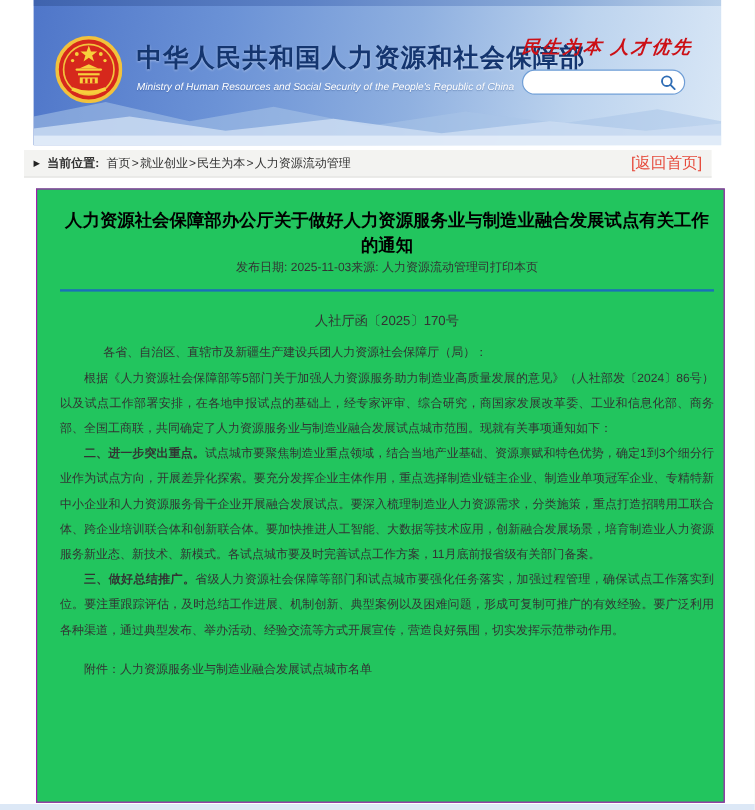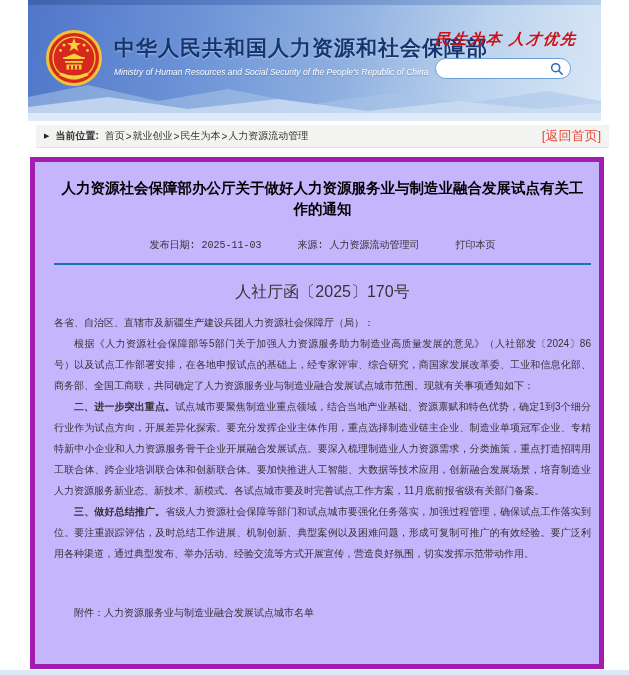--- a/index.html
+++ b/index.html
@@ -26,47 +26,47 @@
     transform:skewX(-6deg); }
   .searchbox { position:absolute; top:58px; right:30px; width:136px; height:21px;
     background:#ffffff; border:1px solid #6f9ed6; border-radius:11px;
     display:flex; align-items:center; padding:0 6px 0 10px; }
   .searchbox input { flex:1; border:none; outline:none; background:transparent;
     font-size:10px; color:#333; min-width:0; }
   .search-btn { width:15px; height:15px; border:none; background:transparent; cursor:pointer;
     padding:0; display:flex; align-items:center; justify-content:center; }
 
   
-  .crumbbar { position:absolute; left:36px; top:125px; width:573px; height:23px;
+  .crumbbar { position:absolute; left:20px; top:125px; width:573px; height:23px;
     background:#f3f3f1; border-bottom:1px solid #e3e3e0;
     display:flex; align-items:center; font-size:10px; color:#333; padding:0 8px; }
   .crumb-arrow { color:#222; font-size:7px; margin-right:6px; }
   .crumb-label { font-weight:bold; margin-right:6px; }
   .crumb-link { color:#333; text-decoration:none; cursor:pointer; }
   .crumb-sep { margin:0 1px; }
   .crumb-spacer { flex:1; }
   .back-home { color:#e6493a; cursor:pointer; font-size:13px; }
 
   
   .article { position:absolute; left:30px; top:157px; width:574px; height:512px;
-    background:#c4b5fd; border:5px solid #a21caf; padding:16px 8px 0 19px; }
+    background:#22c55e; border:1px solid #a21caf; padding:16px 8px 0 19px; }
   .art-title { font-size:14.5px; font-weight:bold; color:#000; text-align:center;
     line-height:21px; padding:0 4px; }
-  .art-meta { display:flex; justify-content:center; gap:36px; margin-top:18px;
-    font-size:10px; color:#333;font-family:Liberation Mono, monospace; }
+  .art-meta { display:flex; justify-content:center; margin-top:0;
+    font-size:10px; color:#333; }
   .meta-item span { color:#333; }
   .print-link { cursor:pointer; color:#333; }
   .title-divider { border-bottom:2px solid #1a70b8; margin-top:11px; }
-  .doc-number { text-align:center; font-size:16px; color:#333; margin-top:17px; }
+  .doc-number { text-align:center; font-size:11px; color:#333; margin-top:17px; }
   .body-text { margin-top:9px; font-size:10px; color:#333; line-height:21px;
     text-align:justify; }
-  .salutation { text-indent:0; }
+  .salutation { text-indent:0;margin-left:36px; }
   .para { text-indent:2em; }
   .para .lead { font-weight:bold; }
-  .attachment { text-indent:2em; margin-top:38px; }
+  .attachment { text-indent:2em; margin-top:12px; }
 
   .footer-edge { position:absolute; left:0; bottom:0; width:629px; height:5px;
     background:#dce8f6; }
 </style>
 </head>
 <body>
 
 <div class="page">
 
   <div class="banner">

